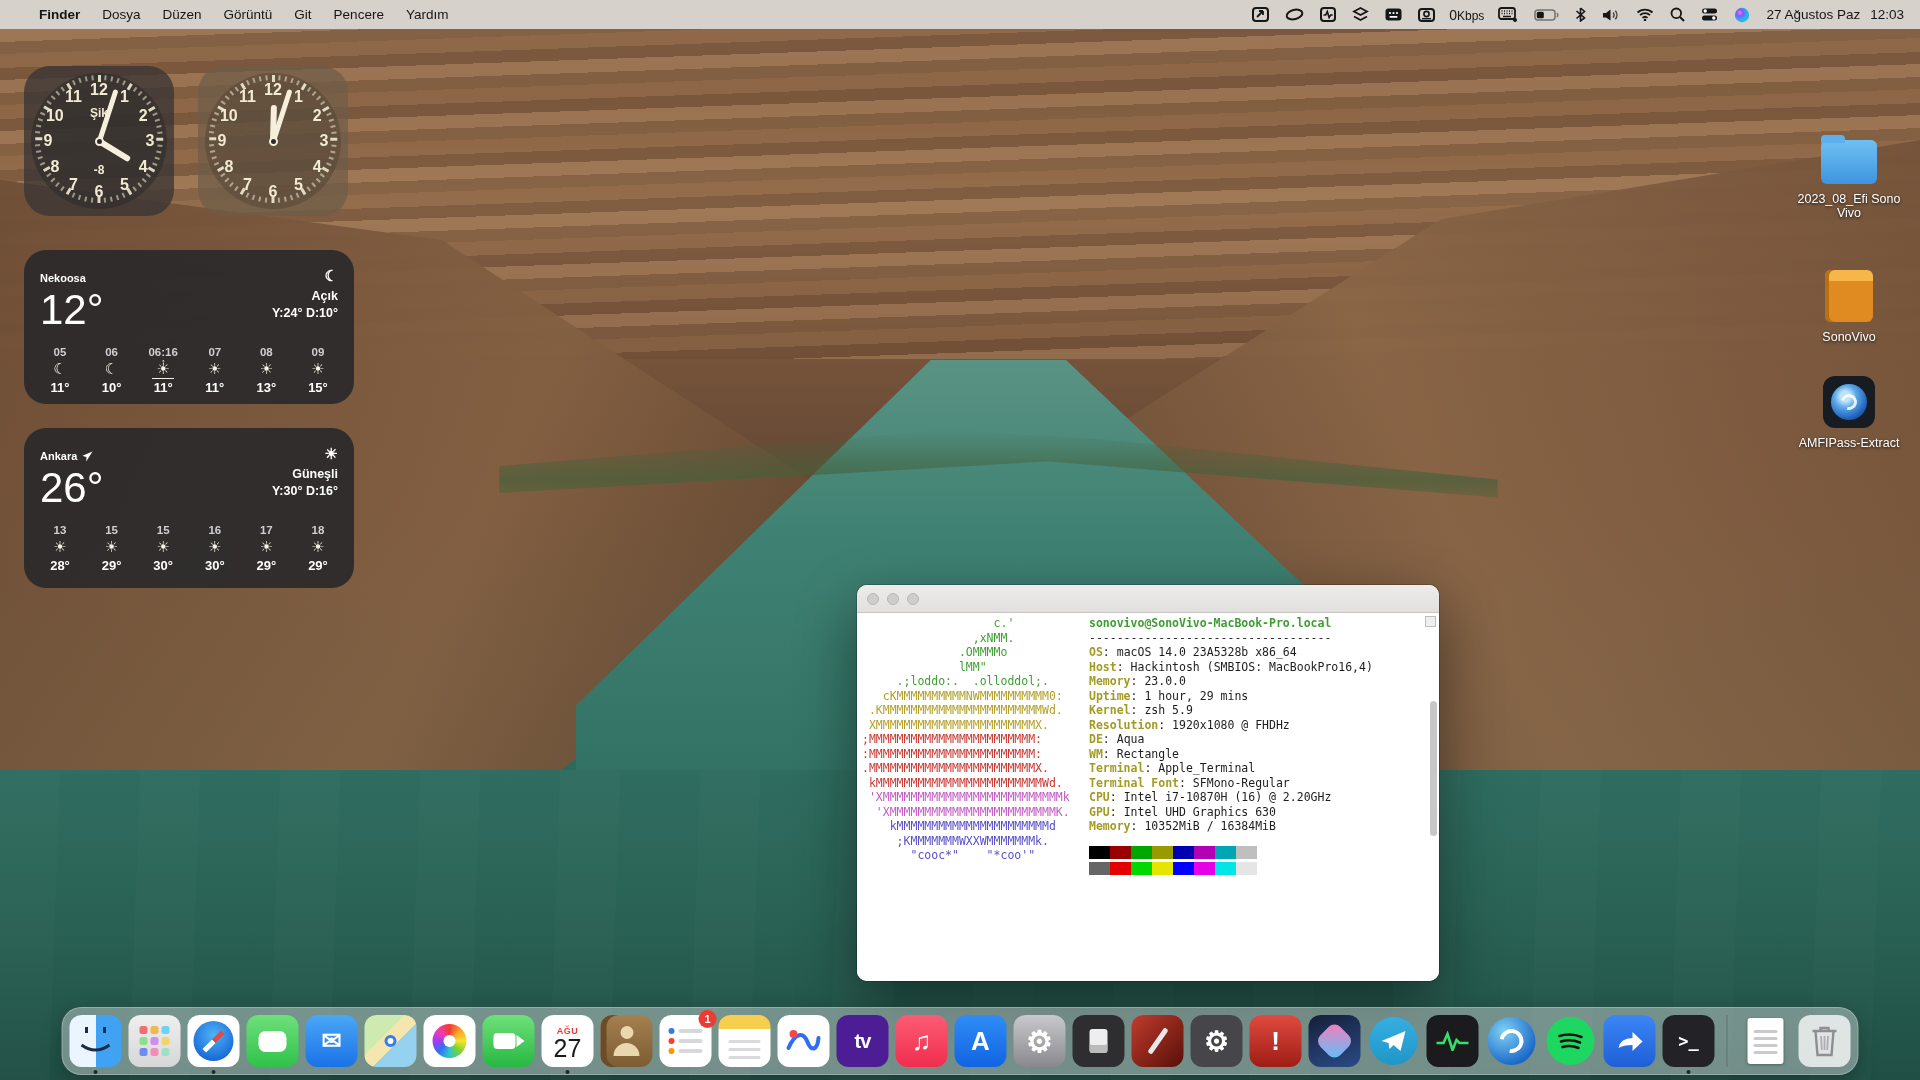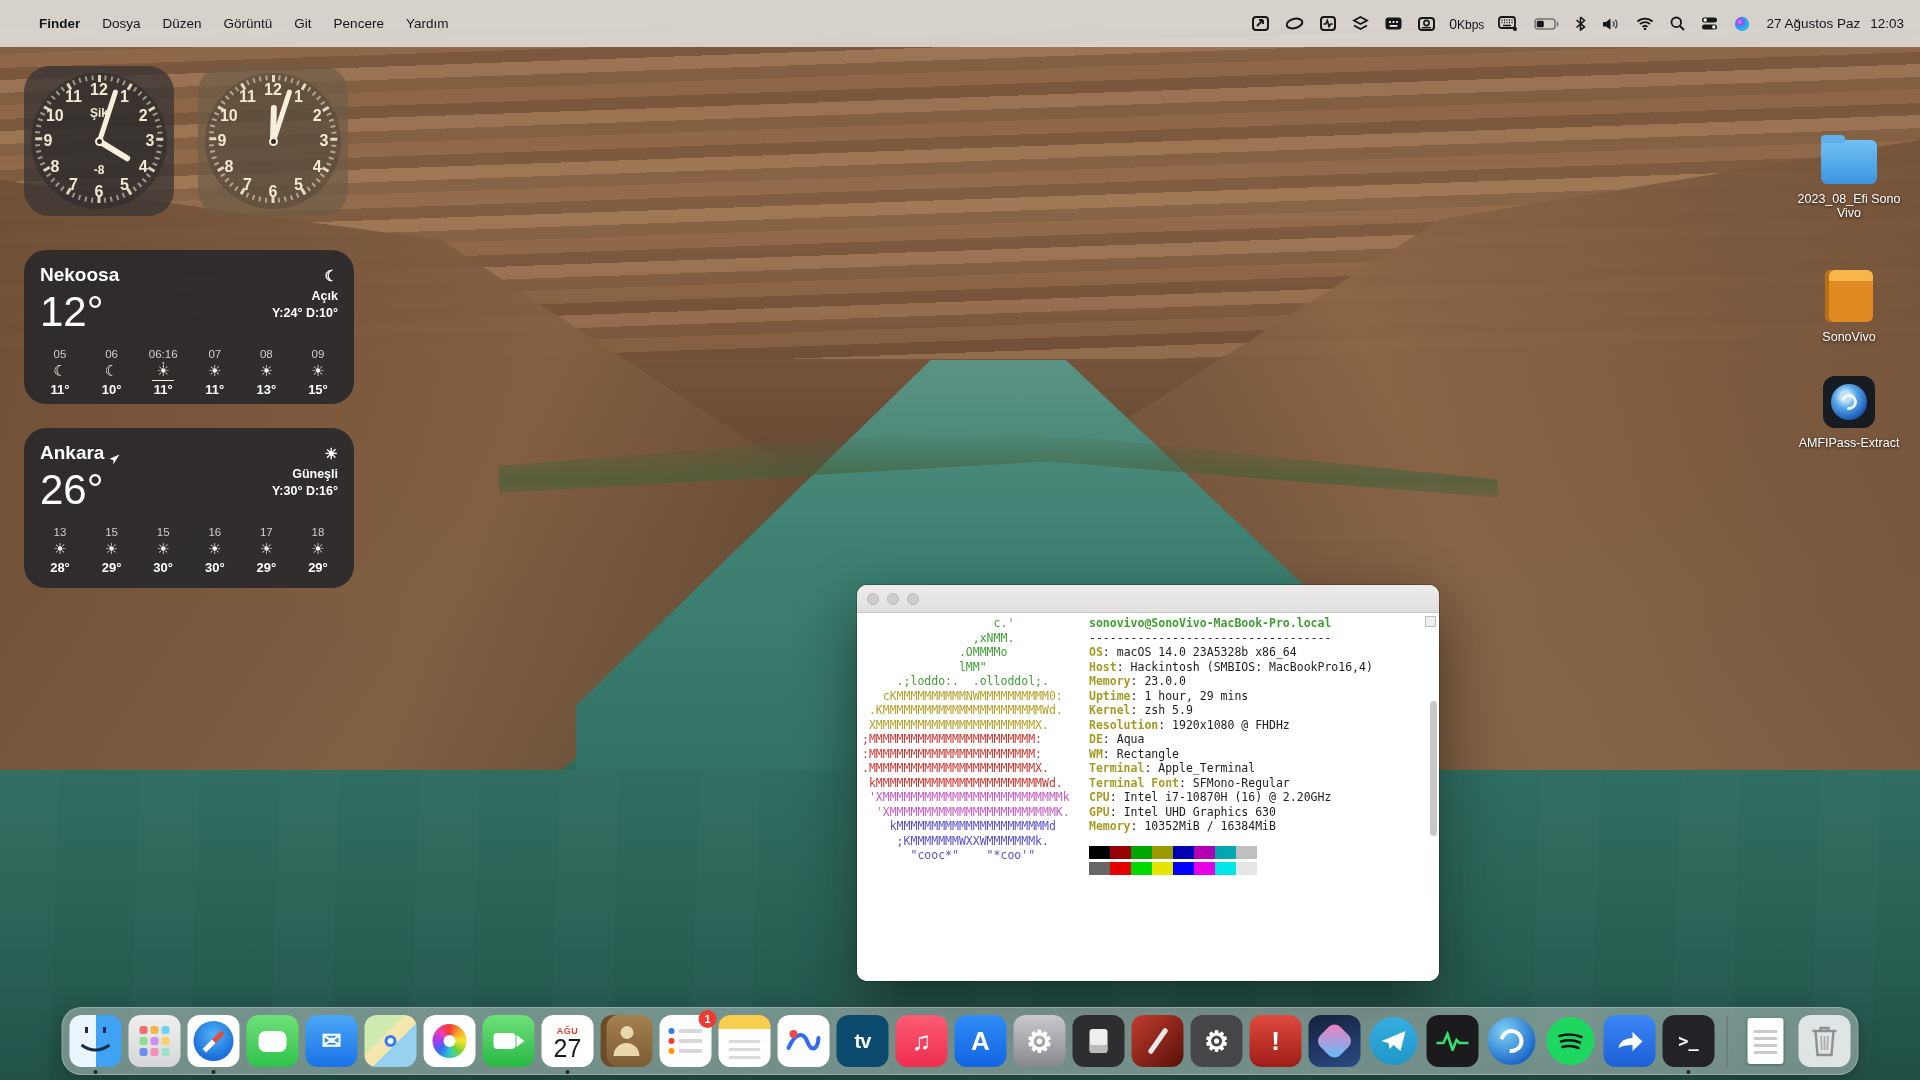--- a/index.html
+++ b/index.html
@@ -22,21 +22,21 @@
     clip-path:polygon(42% 0,58% 0,100% 70%,100% 100%,0 100%,0 72%);}
   .bank-green{position:absolute;left:26%;top:430px;width:52%;height:90px;opacity:.7;
     background:linear-gradient(180deg,transparent 0,#46603a 55%,transparent 100%);
     clip-path:polygon(0 40%,45% 0,60% 10%,100% 55%,100% 75%,55% 35%,0 70%);}
   .water{position:absolute;left:0;right:0;top:770px;height:310px;
     background:linear-gradient(180deg,#2f6d60 0,#2a6356 45%,#204f45 100%);}
   .water:after{content:"";position:absolute;inset:0;opacity:.25;
     background:repeating-linear-gradient(92deg,rgba(255,255,255,.06) 0 60px,transparent 60px 140px);}
 
   
-  .menubar{position:absolute;left:0;top:0;right:0;height:47px;background:rgba(224,223,221,.88);
+  .menubar{position:absolute;left:0;top:0;right:0;height:29px;background:rgba(224,223,221,.88);
     display:flex;align-items:center;color:#161616;font-size:13.5px;z-index:50;}
   .apple{font-size:15px;margin:0 10px 0 18px;}
   .menu-item{padding:0 11px;}
   .menu-item.bold{font-weight:bold;}
   .mb-right{margin-left:auto;display:flex;align-items:center;gap:0;}
   .st-ic{display:flex;align-items:center;justify-content:center;padding:0 8px;height:29px;}
   .st-ic svg{display:block;}
   .net{font-size:12px;padding:0 6px;white-space:nowrap;}
   .net b{font-size:14px;font-weight:normal;}
   .clocktxt{font-size:13.5px;padding:0 16px 0 8px;white-space:nowrap;}
@@ -58,27 +58,27 @@
   .hand.h{width:6px;margin-left:-3px;height:36px;}
   .hand.m{width:5px;margin-left:-2.5px;height:54px;}
   .pin{position:absolute;left:50%;top:50%;width:9px;height:9px;margin:-4.5px;border-radius:50%;
     background:#2b2b2b;border:2px solid #f5efdc;box-sizing:border-box;}
 
   .weather{position:absolute;left:24px;width:330px;border-radius:22px;background:rgba(42,41,43,.92);
     color:#fff;padding:14px 16px 12px;box-sizing:border-box;z-index:10;}
   #weather0{top:250px;height:154px;}
   #weather1{top:428px;height:160px;}
   .w-top{display:flex;justify-content:space-between;}
-  .w-city{font-size:19px;font-weight:bold;display:flex;align-items:center;gap:5px;}
+  .w-city{font-size:11px;font-weight:bold;display:flex;align-items:center;gap:5px;margin-top:8px;}
   .w-temp{font-size:42px;font-weight:300;margin-top:2px;}
   .w-right{text-align:right;font-size:12.5px;font-weight:600;line-height:1.35;margin-top:2px;}
   .w-cond-ic{font-size:15px;margin-bottom:2px;}
   .w-hours{display:flex;justify-content:space-between;margin-top:12px;}
   .w-h{text-align:center;width:40px;}
-  .w-h .t{font-size:11.5px;color:#cfcfd3;font-weight:400;}
+  .w-h .t{font-size:11.5px;color:#cfcfd3;font-weight:700;}
   .w-h .ic{font-size:15px;height:22px;line-height:22px;color:#f5f1e6;}
   .w-h .v{font-size:13px;font-weight:bold;}
   .ic-sunrise{position:relative;display:inline-block;}
   .ic-sunrise:after{content:"";position:absolute;left:-4px;right:-4px;bottom:1px;border-bottom:1.5px solid #f5f1e6;}
   .loc-arrow{display:inline-block;width:11px;height:11px;}
 
   
   .desk-icon{position:absolute;left:1789px;width:120px;text-align:center;z-index:10;}
   .desk-icon .lbl{margin-top:4px;color:#fff;font-size:12.5px;font-weight:500;line-height:1.15;
     text-shadow:0 1px 3px rgba(0,0,0,.85);}
@@ -158,21 +158,21 @@
   .ct-person:after{content:"";position:absolute;left:50%;bottom:2px;width:26px;height:13px;margin-left:-13px;border-radius:13px 13px 0 0;background:#e9d7ae;}
   .i-reminders{background:#fff;}
   .rem-rows{width:34px;}
   .rem-rows .r{display:flex;align-items:center;gap:4px;margin:4px 0;}
   .rem-rows .d{width:6px;height:6px;border-radius:50%;}
   .rem-rows .l{flex:1;height:3.5px;border-radius:2px;background:#d8d8dc;}
   .i-notes{background:linear-gradient(180deg,#f7ce4e 0 27%,#ffffff 27%);}
   .nt-lines{width:32px;margin-top:16px;}
   .nt-lines i{display:block;height:3px;border-radius:2px;background:#d9d9de;margin:5px 0;}
   .i-freeform{background:#fff;}
-  .i-tv{background:#0c4a6e;color:#fff;font-size:20px;font-weight:bold;letter-spacing:-1px;}
+  .i-tv{background:#4c1d95;color:#fff;font-size:20px;font-weight:bold;letter-spacing:-1px;}
   .i-music{background:linear-gradient(#fb5c74,#f12d4e);font-size:26px;}
   .i-app-store{background:linear-gradient(#2f8df6,#1264e2);font-size:26px;}
   .i-system-settings{background:linear-gradient(#c8c8cd,#88888e);font-size:30px;color:#fdfdfd;}
   .i-utility-dark{background:#2e2e31;}
   .ud-obj{width:18px;height:24px;border-radius:3px;background:#eee;box-shadow:inset 0 -8px 0 #bbb;}
   .i-utility-red{background:linear-gradient(135deg,#c23b2e,#571008);}
   .ur-slash{width:5px;height:30px;border-radius:3px;background:#e8e8e8;transform:rotate(35deg);}
   .i-utility-gear{background:#46464a;font-size:28px;color:#d6d6d6;}
   .i-utility-alert{background:linear-gradient(#e04a40,#9e1d15);font-size:26px;}
   .i-shortcuts{background:linear-gradient(160deg,#15203a,#2a4a86);}

